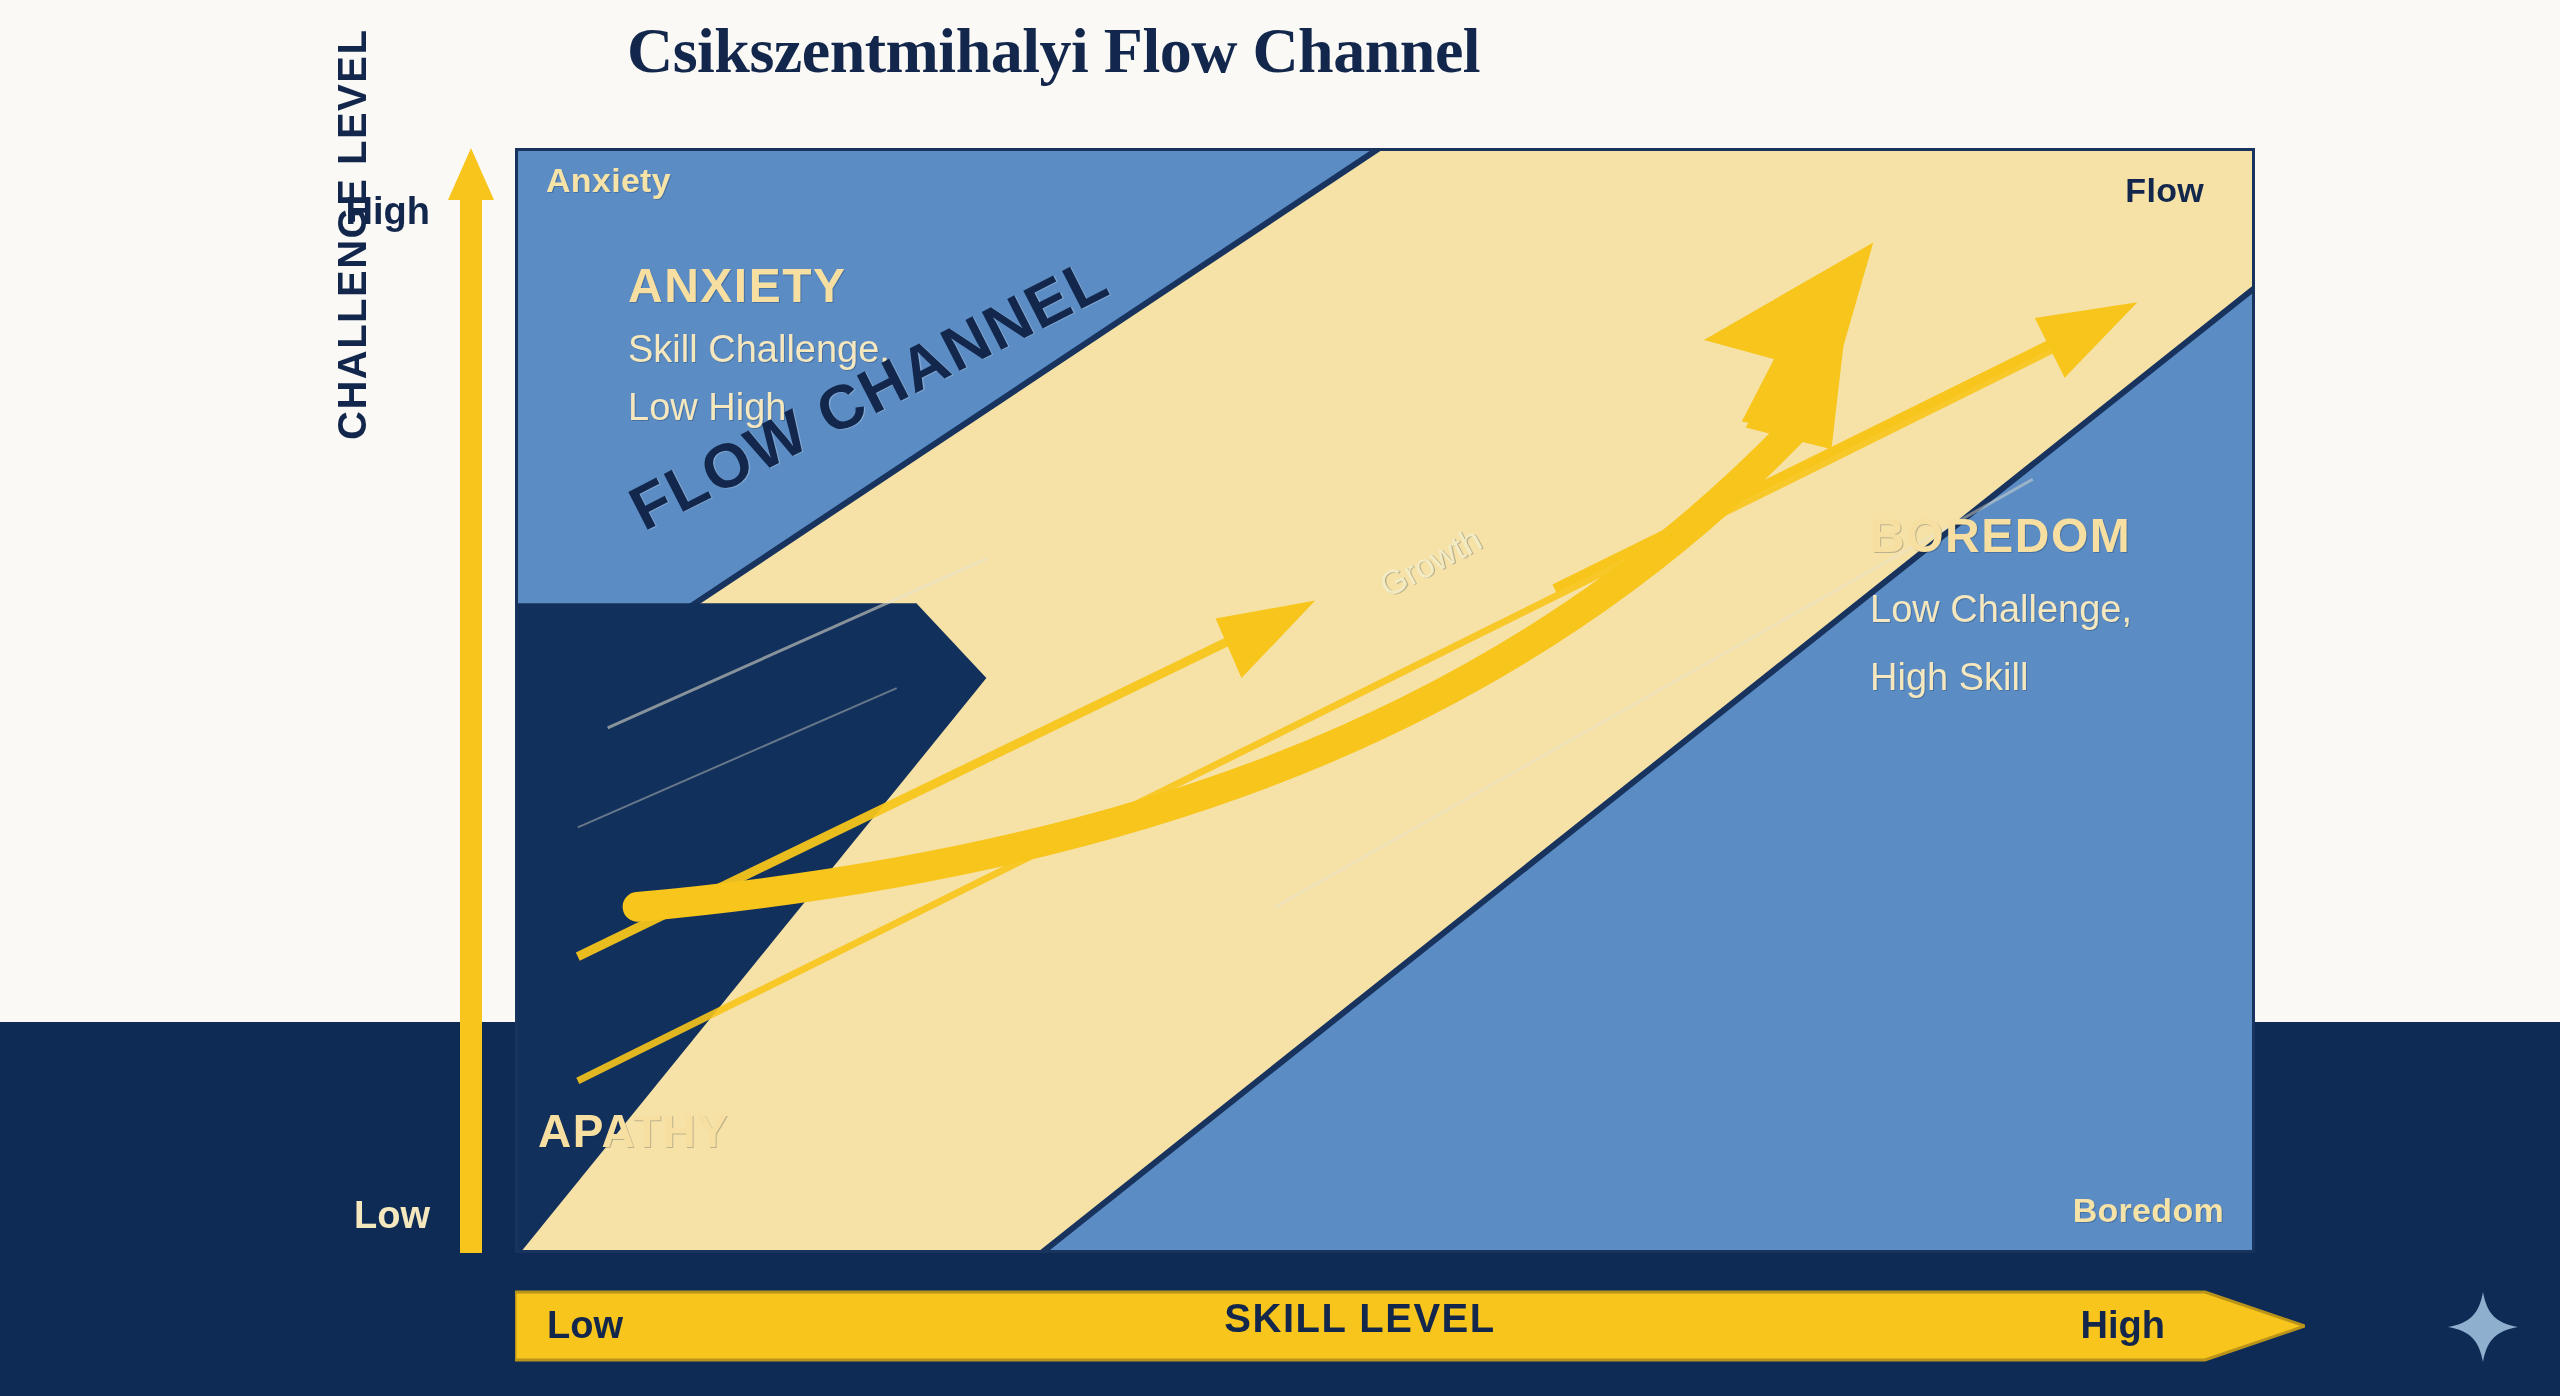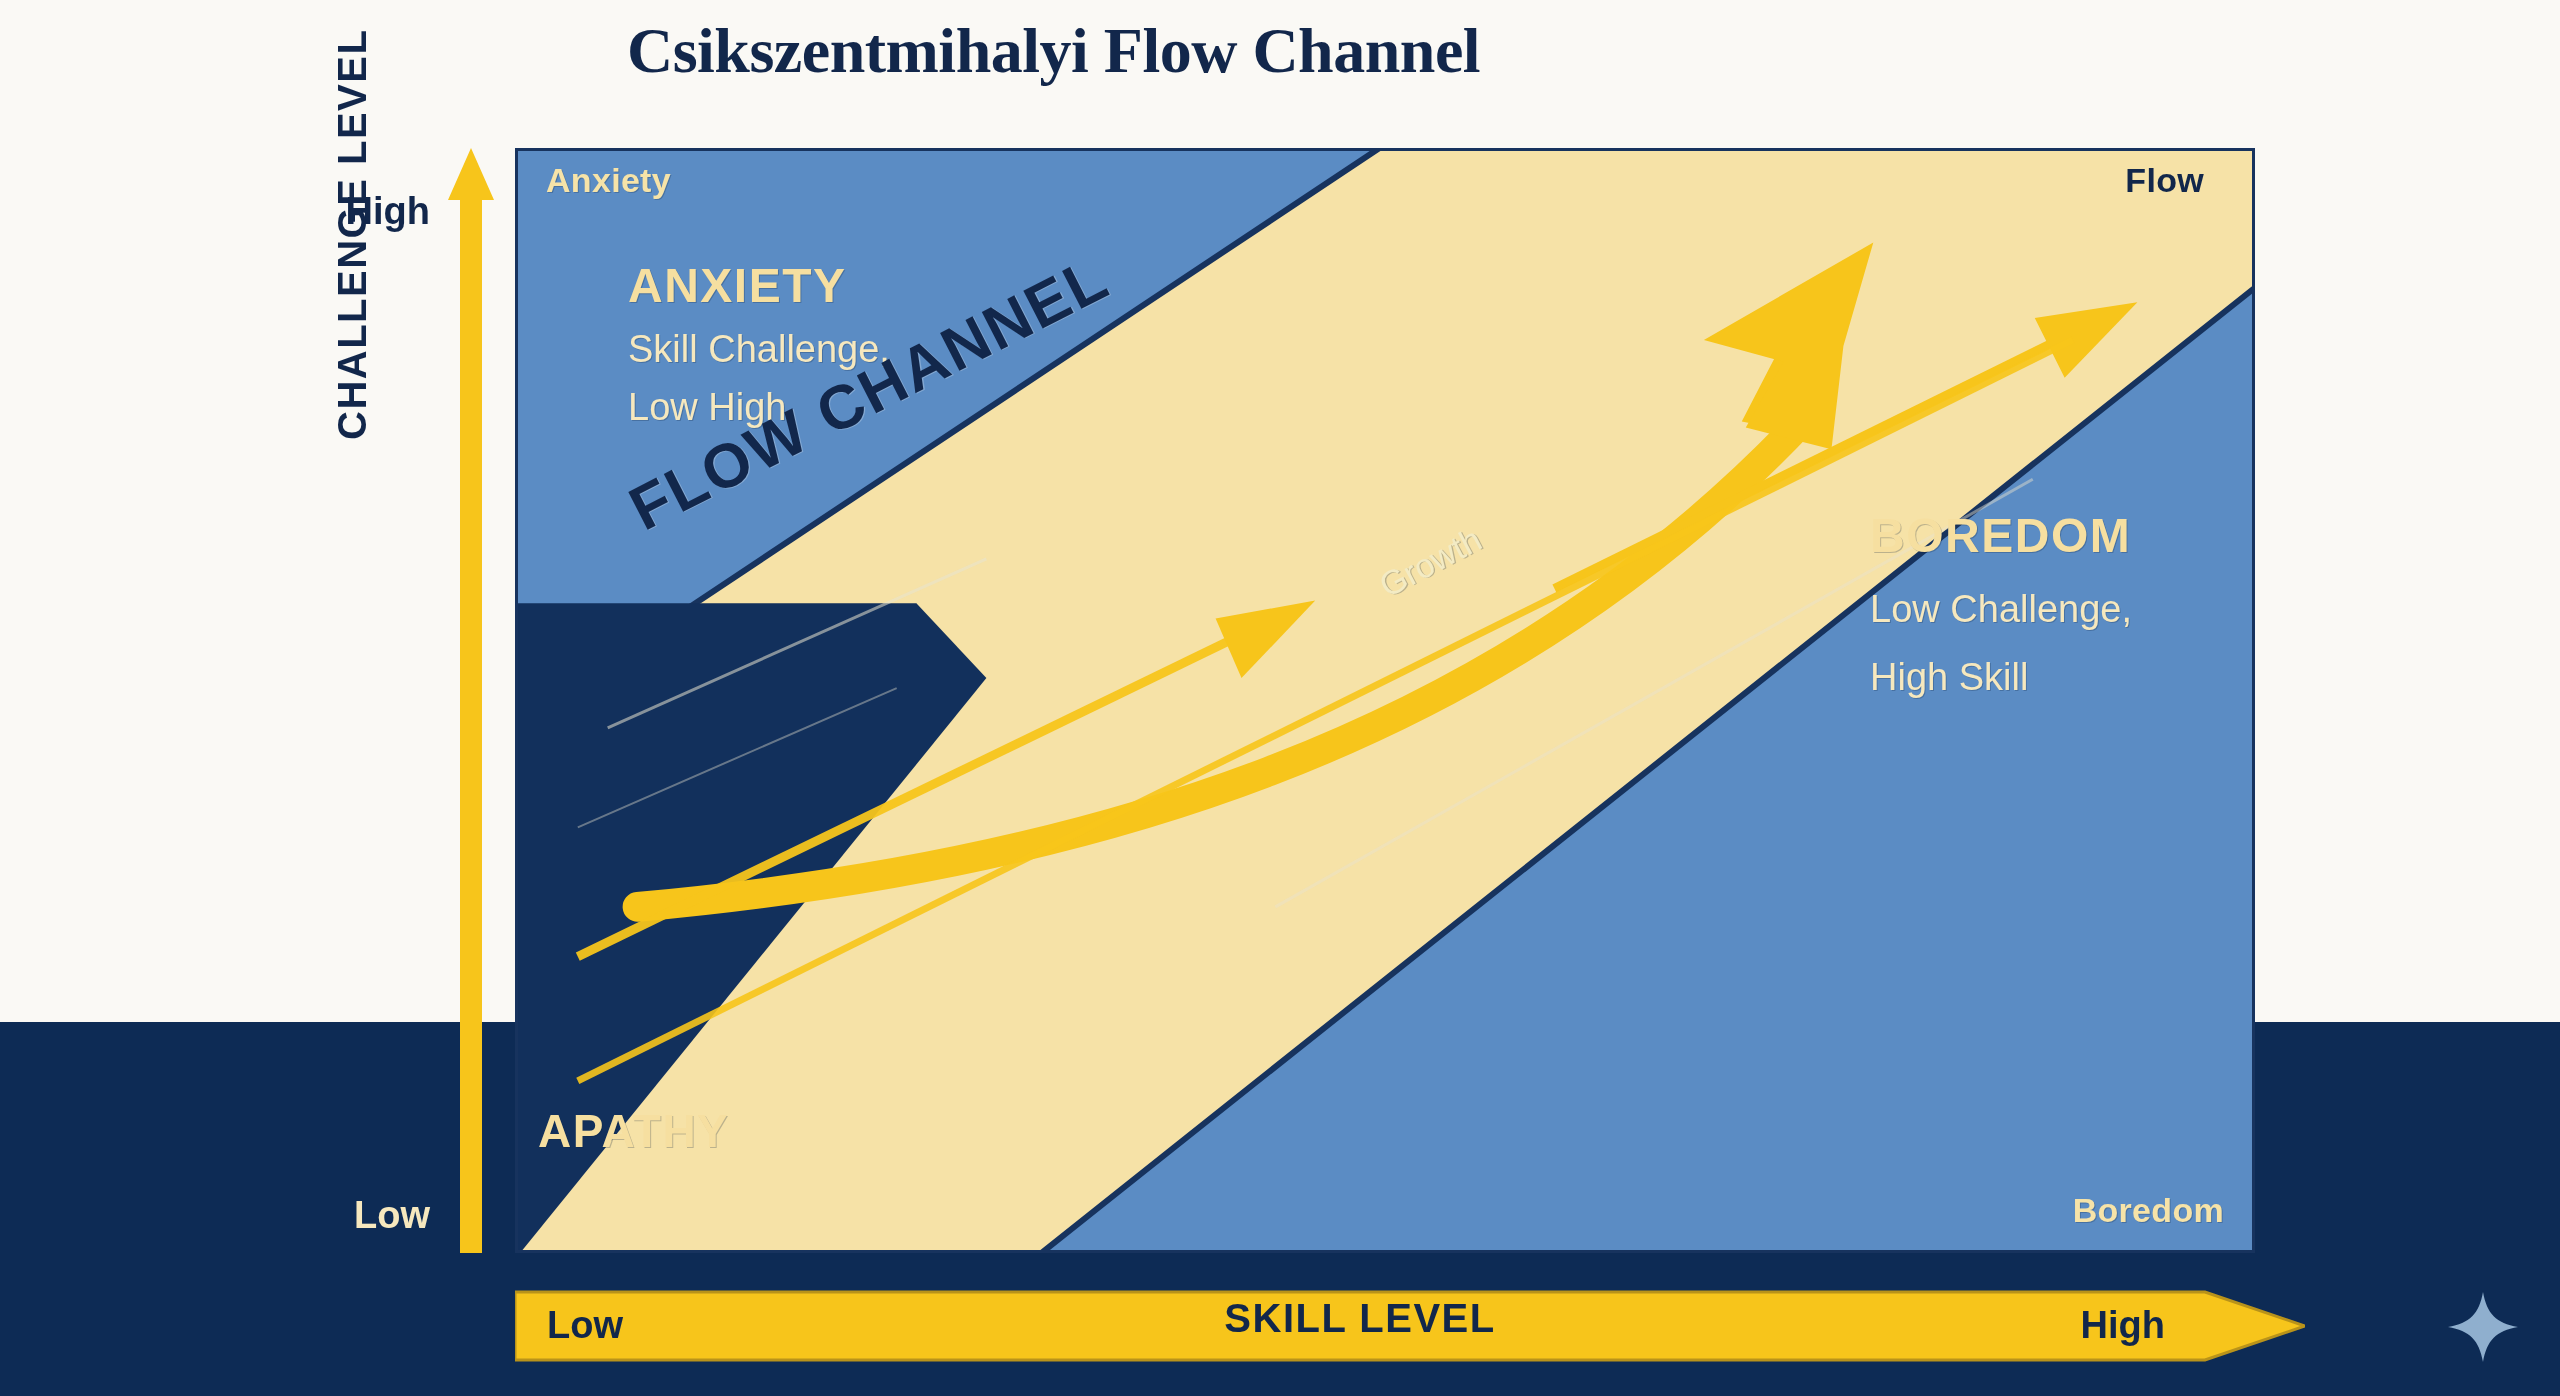--- a/index.html
+++ b/index.html
@@ -36,21 +36,21 @@
     background:#737373;
     border:3px solid #17335E;
     box-sizing:border-box;
   }
   .plot svg{position:absolute;left:0;top:0;width:100%;height:100%;display:block;}
 
   
   .zone-text{position:absolute;color:#F6E3A8;text-shadow:1px 1px 0 rgba(10,30,60,.25);}
 
   .corner-anxiety{left:28px;top:10px;font-size:34px;font-weight:bold;letter-spacing:.3px;}
-  .corner-flow{right:48px;top:10px;font-size:34px;font-weight:bold;color:#12274B;text-shadow:none;letter-spacing:.3px;}
+  .corner-flow{right:48px;top:20px;font-size:34px;font-weight:bold;color:#12274B;text-shadow:none;letter-spacing:.3px;}
   .corner-boredom{right:28px;bottom:20px;font-size:34px;font-weight:bold;letter-spacing:.3px;}
 
   .blk-anxiety{left:110px;top:105px;}
   .blk-anxiety .hd{font-size:48px;font-weight:bold;letter-spacing:1.5px;color:#F6DFA0;line-height:1.25;}
   .blk-anxiety .sub{font-size:38px;color:#F6E8BE;line-height:1.32;margin-top:8px;font-weight:500;}
 
   .blk-boredom{right:120px;top:355px;text-align:left;}
   .blk-boredom .hd{font-size:48px;font-weight:bold;letter-spacing:1.5px;color:#F6DFA0;line-height:1.25;}
   .blk-boredom .sub{font-size:38px;color:#F6E8BE;line-height:1.32;margin-top:18px;font-weight:500;}
 

